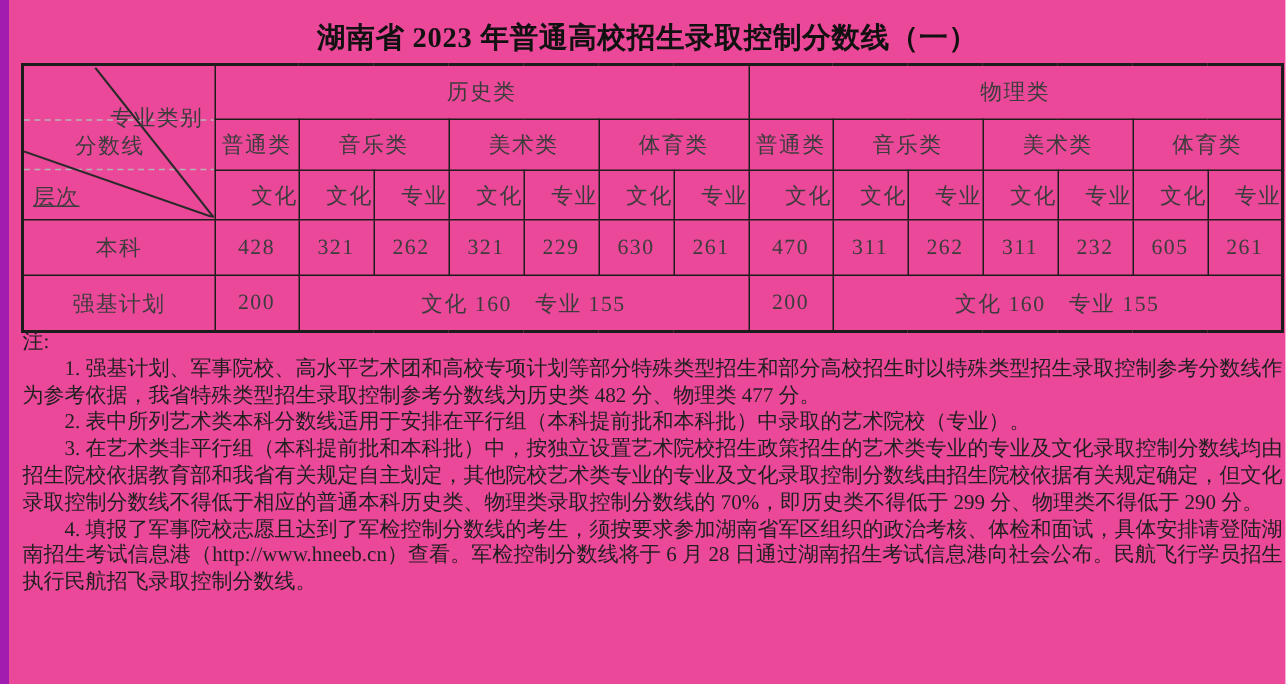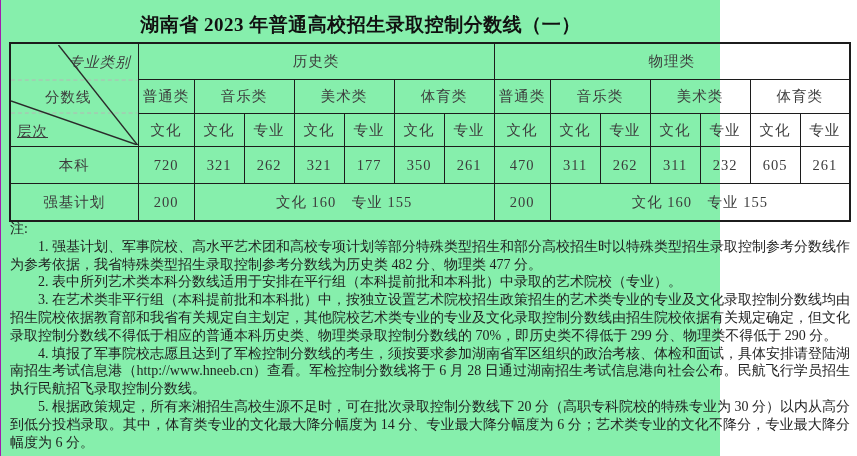--- a/index.html
+++ b/index.html
@@ -6,25 +6,25 @@
     margin: 0;
     padding: 0;
     background: #ffffff;
     width: 857px;
     height: 456px;
     overflow: hidden;
     font-family: "Liberation Serif", "DejaVu Serif", serif;
   }
   .page {
     position: relative;
-    width: 720px;
+    width: 857px;
     height: 456px;
-    background: #86efac;
+    background: #ec4899;
     box-sizing: border-box;
-    border-left: 1px solid #a21caf;
+    border-left: 6px solid #a21caf;
   }
   .title {
     position: absolute;
     top: 12px;
     left: 0;
     width: 100%;
     text-align: center;
     font-size: 19px;
     font-weight: bold;
     color: #111;
@@ -44,21 +44,21 @@
     text-align: center;
     vertical-align: middle;
     padding: 0;
     color: #3c3c3c;
     font-size: 14.5px;
     letter-spacing: 1px;
     overflow: hidden;
   }
   tr.r1 td { height: 35px; }
   tr.r2 td { height: 33px; font-family: Liberation Mono, monospace; }
-  tr.r3 td { height: 32px; }
+  tr.r3 td { height: 32px; text-align: right; }
   tr.r4 td { height: 36px; }
   tr.r5 td { height: 36px; }
   td.num {
     color: #141414;
     font-size: 18px;
     letter-spacing: 0;
   }
   td.rowlabel {
     text-align: left;
     padding-left: 8px;
@@ -84,21 +84,21 @@
     left: 0; top: 0;
     width: 100%; height: 100%;
   }
   .corner-label {
     position: absolute;
     font-size: 14.5px;
     color: #3c3c3c;
     letter-spacing: 1px;
     white-space: nowrap;
   }
-  .cl-category { top: 8px; right: 7px; font-style: italic; }
+  .cl-category { top: 24px; right: 7px; }
   .cl-scoreline { top: 43px; left: 34px; text-align: center; }
   .cl-level { bottom: 4px; left: 6px; text-decoration: underline; }
   
   .notes {
     position: absolute;
     left: 9px;
     top: 220px;
     width: 840px;
     font-size: 14px;
     line-height: 17.8px;
@@ -181,26 +181,26 @@
       <td>文化</td>
       <td>专业</td>
       <td>文化</td>
       <td>专业</td>
       <td>文化</td>
       <td>专业</td>
     </tr>
 
     <tr class="r4">
       <td class="rowlabel">本科</td>
-      <td class="num">720</td>
+      <td class="num">428</td>
       <td class="num">321</td>
       <td class="num">262</td>
       <td class="num">321</td>
-      <td class="num">177</td>
-      <td class="num">350</td>
+      <td class="num">229</td>
+      <td class="num">630</td>
       <td class="num">261</td>
       <td class="num">470</td>
       <td class="num">311</td>
       <td class="num">262</td>
       <td class="num">311</td>
       <td class="num">232</td>
       <td class="num">605</td>
       <td class="num">261</td>
     </tr>
 
@@ -213,16 +213,15 @@
     </tr>
   </tbody>
     </table>
 
   <div class="notes">
     <span class="note-label">注:</span>
     <p>1. 强基计划、军事院校、高水平艺术团和高校专项计划等部分特殊类型招生和部分高校招生时以特殊类型招生录取控制参考分数线作为参考依据，我省特殊类型招生录取控制参考分数线为历史类 482 分、物理类 477 分。</p>
     <p>2. 表中所列艺术类本科分数线适用于安排在平行组（本科提前批和本科批）中录取的艺术院校（专业）。</p>
     <p>3. 在艺术类非平行组（本科提前批和本科批）中，按独立设置艺术院校招生政策招生的艺术类专业的专业及文化录取控制分数线均由招生院校依据教育部和我省有关规定自主划定，其他院校艺术类专业的专业及文化录取控制分数线由招生院校依据有关规定确定，但文化录取控制分数线不得低于相应的普通本科历史类、物理类录取控制分数线的 70%，即历史类不得低于 299 分、物理类不得低于 290 分。</p>
     <p>4. 填报了军事院校志愿且达到了军检控制分数线的考生，须按要求参加湖南省军区组织的政治考核、体检和面试，具体安排请登陆湖南招生考试信息港（http://www.hneeb.cn）查看。军检控制分数线将于 6 月 28 日通过湖南招生考试信息港向社会公布。民航飞行学员招生执行民航招飞录取控制分数线。</p>
-    <p>5. 根据政策规定，所有来湘招生高校生源不足时，可在批次录取控制分数线下 20 分（高职专科院校的特殊专业为 30 分）以内从高分到低分投档录取。其中，体育类专业的文化最大降分幅度为 14 分、专业最大降分幅度为 6 分；艺术类专业的文化不降分，专业最大降分幅度为 6 分。</p>
   </div>
 
 </div>
 
 </body></html>

